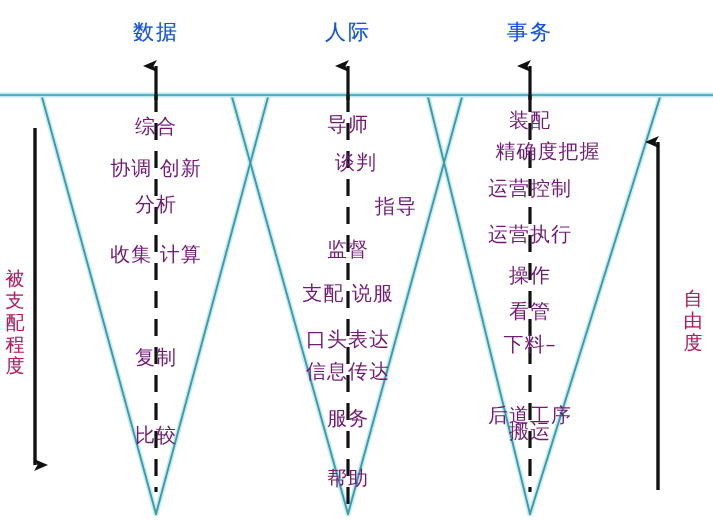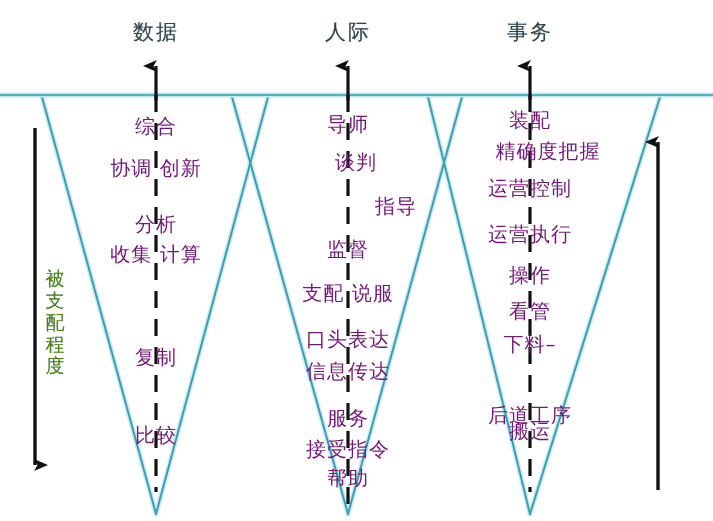--- a/index.html
+++ b/index.html
@@ -18,44 +18,43 @@
   #lines{
     position:absolute;left:0;top:0;
     width:713px;height:521px;
     pointer-events:none;
   }
   .col-title{
     position:absolute;
     text-align:center;
     font-size:21px;
     letter-spacing:2px;
-    color:#404040;
+    color:#1d4ed8;
     text-shadow:0 0 1px #7fc9da;
     white-space:nowrap;
   }
   .item{
     font-size:20px;
     line-height:1.0;
     white-space:nowrap;
     color:#701a75;
     position:absolute;
     transform:translate(-50%,-50%);
     letter-spacing:1px;
   }
   .side-label{
     position:absolute;
     font-size:19px;
-    color:#4d7c0f;
+    color:#be185d;
     text-shadow:0 0 1px #a8d4e2;
     width:22px;
     line-height:1.15;
     text-align:center;
     word-break:break-all;
     letter-spacing:0px;
-    margin-left:40px;
   }
 </style>
 </head>
 <body>
 
 <div id="stage">
 
   <svg id="lines" width="713" height="521" viewBox="0 0 713 521" xmlns="http://www.w3.org/2000/svg">
     <defs>
       <marker id="arrowUp" markerWidth="12" markerHeight="14" refX="6" refY="13" orient="auto-start-reverse" markerUnits="userSpaceOnUse">
@@ -105,34 +104,33 @@
 
     <line x1="658" y1="490" x2="658" y2="142" stroke="#111111" stroke-width="3.4" marker-end="url(#arrowUp)"></line>
   </svg>
 
   <div class="col-title" style="left:156px;top:18px;transform:translateX(-50%);">数据</div>
   <div class="col-title" style="left:348px;top:18px;transform:translateX(-50%);">人际</div>
   <div class="col-title" style="left:530px;top:18px;transform:translateX(-50%);">事务</div>
 
   <div class="item" style="left:156px;top:126px;">综合</div>
   <div class="item" style="left:156px;top:168px;">协调 创新</div>
-  <div class="item" style="left:156px;top:224px;font-family:Liberation Serif, serif;">分析</div>
+  <div class="item" style="left:156px;top:204px;font-family:Liberation Serif, serif;">分析</div>
   <div class="item" style="left:156px;top:254px;">收集 计算</div>
   <div class="item" style="left:156px;top:357px;">复制</div>
   <div class="item" style="left:156px;top:435px;">比较</div>
 
   <div class="item" style="left:348px;top:124px;">导师</div>
   <div class="item" style="left:356px;top:162px;">谈判</div>
   <div class="item" style="left:348px;top:206px;margin-left:48px;">指导</div>
   <div class="item" style="left:348px;top:249px;">监督</div>
   <div class="item" style="left:348px;top:293px;">支配 说服</div>
   <div class="item" style="left:348px;top:339px;">口头表达</div>
   <div class="item" style="left:348px;top:371px;">信息传达</div>
   <div class="item" style="left:348px;top:418px;">服务</div>
-  <div class="item" style="left:348px;top:449px;">接受指令</div>
   <div class="item" style="left:348px;top:478px;">帮助</div>
 
   <div class="item" style="left:530px;top:120px;">装配</div>
   <div class="item" style="left:530px;top:151px;margin-left:18px;">精确度把握</div>
   <div class="item" style="left:530px;top:234px;">运营执行</div>
   <div class="item" style="left:530px;top:188px;">运营控制</div>
   <div class="item" style="left:530px;top:275px;">操作</div>
   <div class="item" style="left:530px;top:311px;">看管</div>
   <div class="item" style="left:530px;top:344px;">下料–</div>
   <div class="item" style="left:530px;top:375px;margin-top:40px;">后道工序</div>

